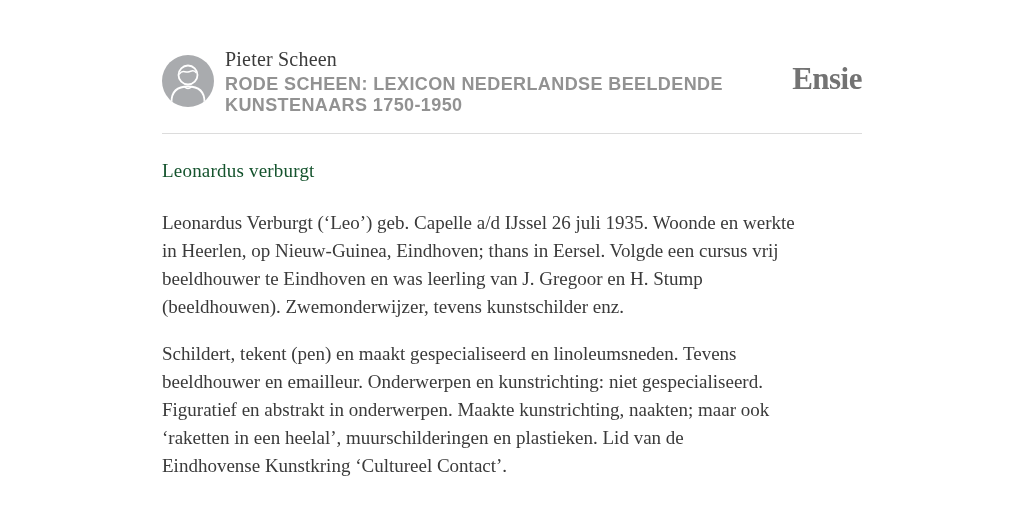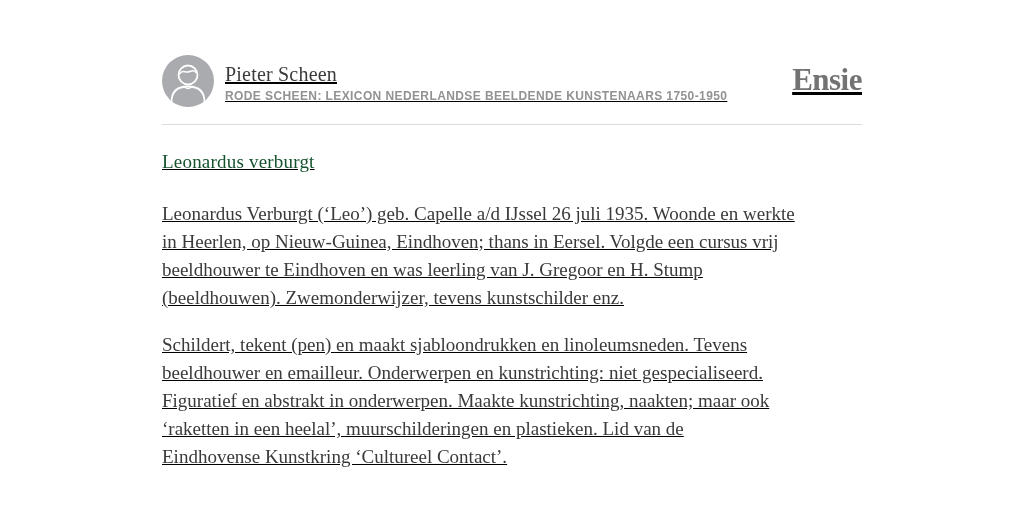--- a/index.html
+++ b/index.html
@@ -4,23 +4,22 @@
 <style>
   * { margin: 0; padding: 0; box-sizing: border-box; }
   html, body {
     width: 1024px; height: 512px;
     background: #ffffff;
     font-family: "Liberation Serif", serif;
     overflow: hidden;
   }
   .container {
     width: 700px;
-    margin: 10px auto;
+    margin: 0 auto;
     padding-top: 45px;
-    text-decoration: underline;
   }
   
   .header-row {
     display: flex;
     align-items: center;
   }
   .avatar {
     width: 52px; height: 52px;
     border-radius: 50%;
     background: #a9abae;
@@ -34,21 +33,21 @@
   }
   .author-name {
     font-size: 20px;
     color: #3b3b3b;
     line-height: 24px;
     font-weight: 400;
     letter-spacing: 0.2px;
   }
   .source-label {
     font-family: "Liberation Sans", sans-serif;
-    font-size: 12px;
+    font-size: 18px;
     font-weight: 700;
     color: #929292;
     letter-spacing: 0.4px;
     margin-top: 3px;
     text-transform: uppercase;
   }
   .logo {
     margin-left: auto;
     font-family: "Liberation Serif", serif;
     font-weight: 700;
@@ -109,20 +108,20 @@
   <h1 class="article-title">Leonardus verburgt</h1>
 
   <div class="paragraph">
     <div class="p-line">Leonardus Verburgt (‘Leo’) geb. Capelle a/d IJssel 26 juli 1935. Woonde en werkte</div>
     <div class="p-line">in Heerlen, op Nieuw-Guinea, Eindhoven; thans in Eersel. Volgde een cursus vrij</div>
     <div class="p-line">beeldhouwer te Eindhoven en was leerling van J. Gregoor en H. Stump</div>
     <div class="p-line">(beeldhouwen). Zwemonderwijzer, tevens kunstschilder enz.</div>
   </div>
 
   <div class="paragraph">
-    <div class="p-line">Schildert, tekent (pen) en maakt sjabloondrukken en linoleumsneden. Tevens</div>
+    <div class="p-line">Schildert, tekent (pen) en maakt gespecialiseerd en linoleumsneden. Tevens</div>
     <div class="p-line">beeldhouwer en emailleur. Onderwerpen en kunstrichting: niet gespecialiseerd.</div>
     <div class="p-line">Figuratief en abstrakt in onderwerpen. Maakte kunstrichting, naakten; maar ook</div>
     <div class="p-line">‘raketten in een heelal’, muurschilderingen en plastieken. Lid van de</div>
     <div class="p-line">Eindhovense Kunstkring ‘Cultureel Contact’.</div>
   </div>
 
 </div>
 
 </body></html>

